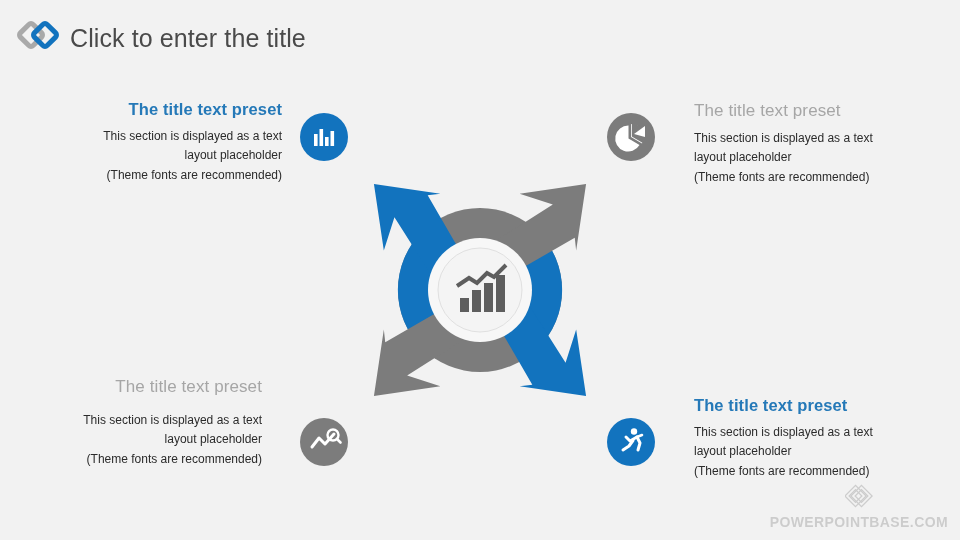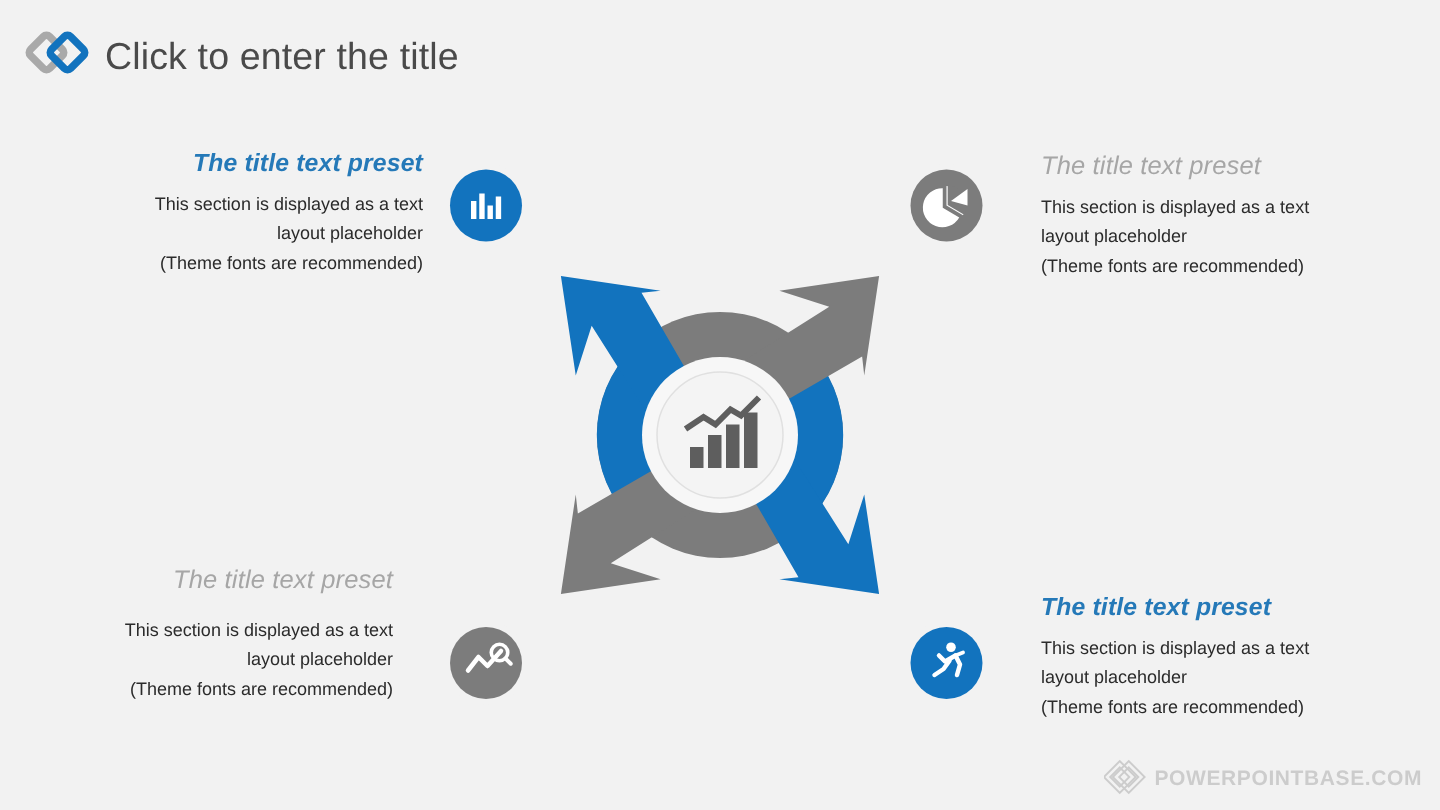--- a/index.html
+++ b/index.html
@@ -37,21 +37,20 @@
   }
 
   
   .text-block { position: absolute; width: 230px; }
   .block-title {
     font-size: 16.5px;
     font-weight: 700;
     margin: 0 0 8px 0;
     white-space: nowrap;
     letter-spacing: 0.1px;
-    font-style: italic;
   }
   .block-title.blue { color: #2579b8; }
   .block-title.gray { color: #a6a6a6; font-weight: 400; font-size: 17px; }
   .block-body {
     font-size: 12px;
     color: #2b2b2b;
     line-height: 1.62;
   }
   .block-body div { white-space: nowrap; }
 
@@ -75,20 +74,21 @@
 
   
   #watermark {
     position: absolute;
     right: 12px;
     bottom: 10px;
     display: flex;
     align-items: center;
     gap: 6px;
     opacity: 0.42;
+    flex-direction: column;
   }
   #watermark-logo { width: 28px; height: 24px; display: block; }
   #watermark-text {
     font-size: 14px;
     letter-spacing: 0.4px;
     color: #9a9a9a;
     font-weight: 700;
     font-family: "Liberation Sans", sans-serif;
   }
 </style>

